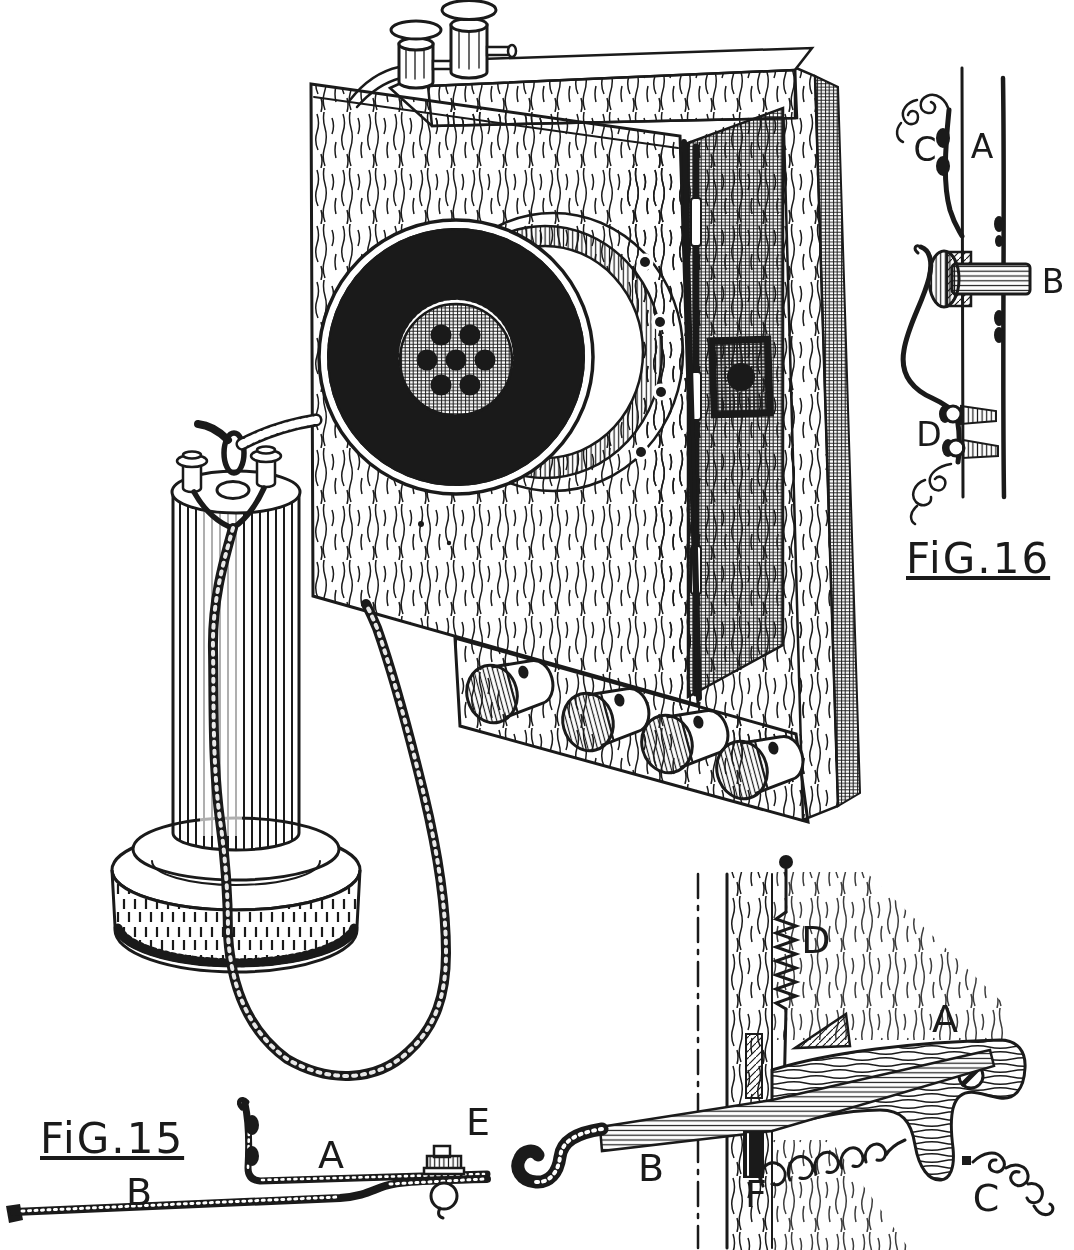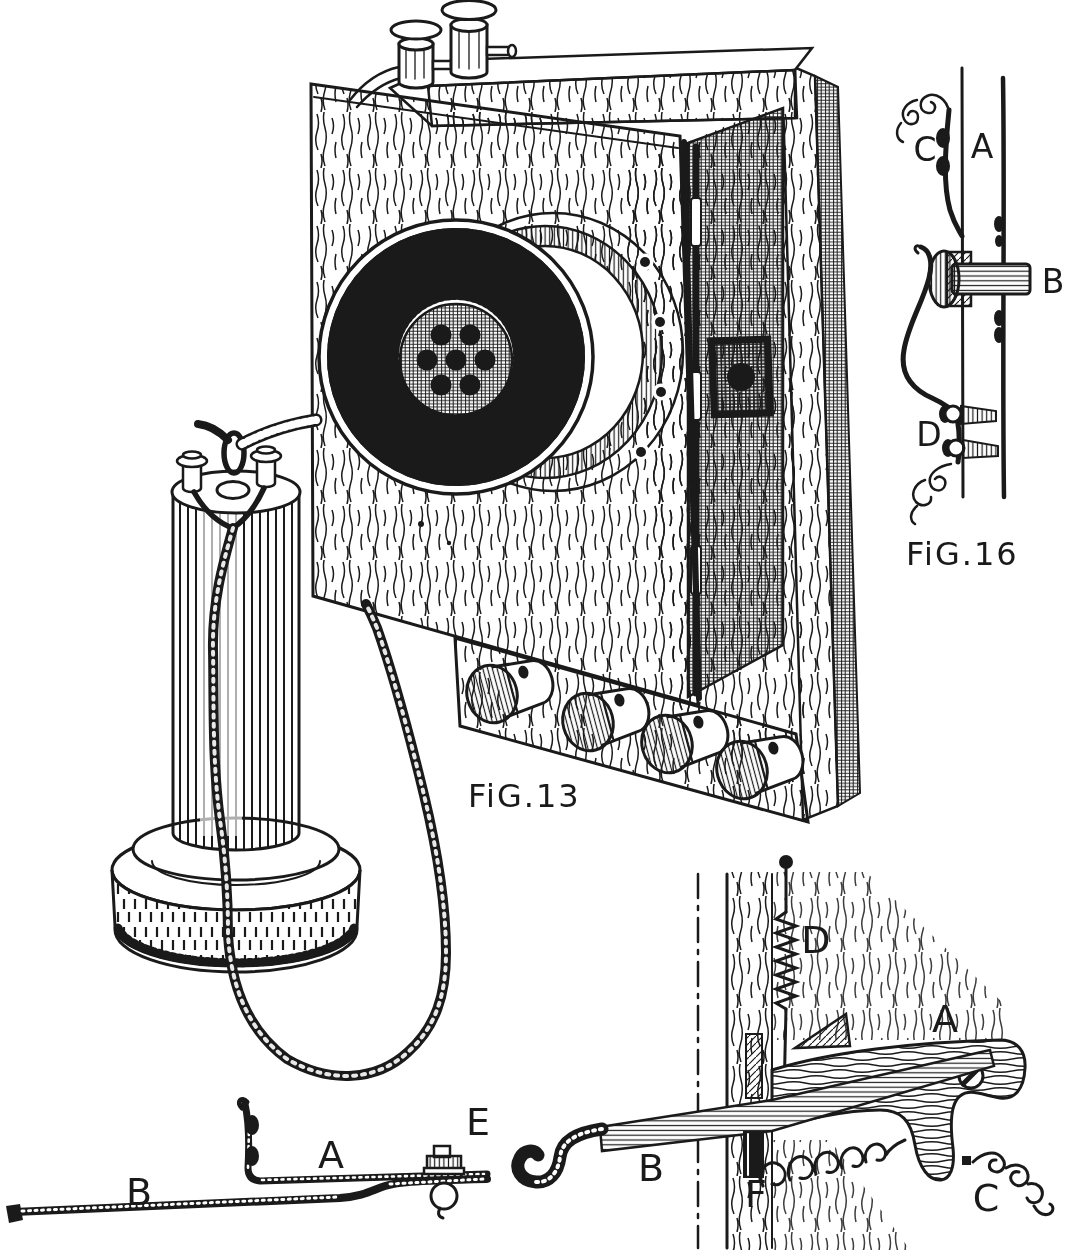--- a/index.html
+++ b/index.html
@@ -3,22 +3,22 @@
 <meta charset="utf-8">
 <style>
   html,body{margin:0;padding:0;background:#e8e8e4;}
   #plate{
     position:relative;width:1074px;height:1250px;margin:0 auto;
     background:#ffffff;overflow:hidden;
     font-family:"DejaVu Sans", sans-serif;color:#1a1a1a;
   }
   #art{position:absolute;left:0;top:0;width:100%;height:100%;}
   .caption{
-    position:absolute;font-size:32px;font-weight:400;letter-spacing:2px;
-    color:#1a1a1a;white-space:nowrap;line-height:1;
+    position:absolute;font-size:42px;font-weight:400;letter-spacing:2px;
+    color:#1a1a1a;white-space:nowrap;line-height:1;text-decoration:underline;
   }
   .lbl{
     position:absolute;font-size:38px;font-weight:400;color:#1a1a1a;
     transform:translate(-50%,-50%);line-height:1;white-space:nowrap;
   }
   .lbl.small{font-size:33px;}
 </style>
 </head>
 <body>
 
@@ -343,21 +343,21 @@
       <circle cx="956" cy="448" r="8" fill="#ffffff" stroke="#1a1a1a" stroke-width="3"></circle>
       <polygon points="963,440 998,446 998,456 963,458" fill="url(#vl)" stroke="#1a1a1a" stroke-width="2"></polygon>
     </g>
 
     <path d="M951,464 C938,466 928,474 930,483 C932,492 943,493 945,485 C947,478 939,474 935,479
              M925,480 C914,484 910,495 916,502 C922,508 932,505 931,497
              M917,506 C910,512 909,520 915,524" fill="none" stroke="#1a1a1a" stroke-width="2.5"></path>
   </g>
 </svg>
 
-  <div class="caption" style="left:468px;top:780px;">FiG.13</div>
+  <div class="caption" style="left:40px;top:1118px;">FiG.15</div>
   <div class="caption" style="left:906px;top:538px;">FiG.16</div>
 
   <div class="lbl" style="left:816px;top:940px;">D</div>
   <div class="lbl" style="left:945px;top:1019px;">A</div>
   <div class="lbl" style="left:651px;top:1168px;">B</div>
   <div class="lbl" style="left:756px;top:1194px;">F</div>
   <div class="lbl" style="left:986px;top:1198px;">C</div>
 
   <div class="lbl" style="left:331px;top:1155px;">A</div>
   <div class="lbl" style="left:139px;top:1192px;">B</div>

